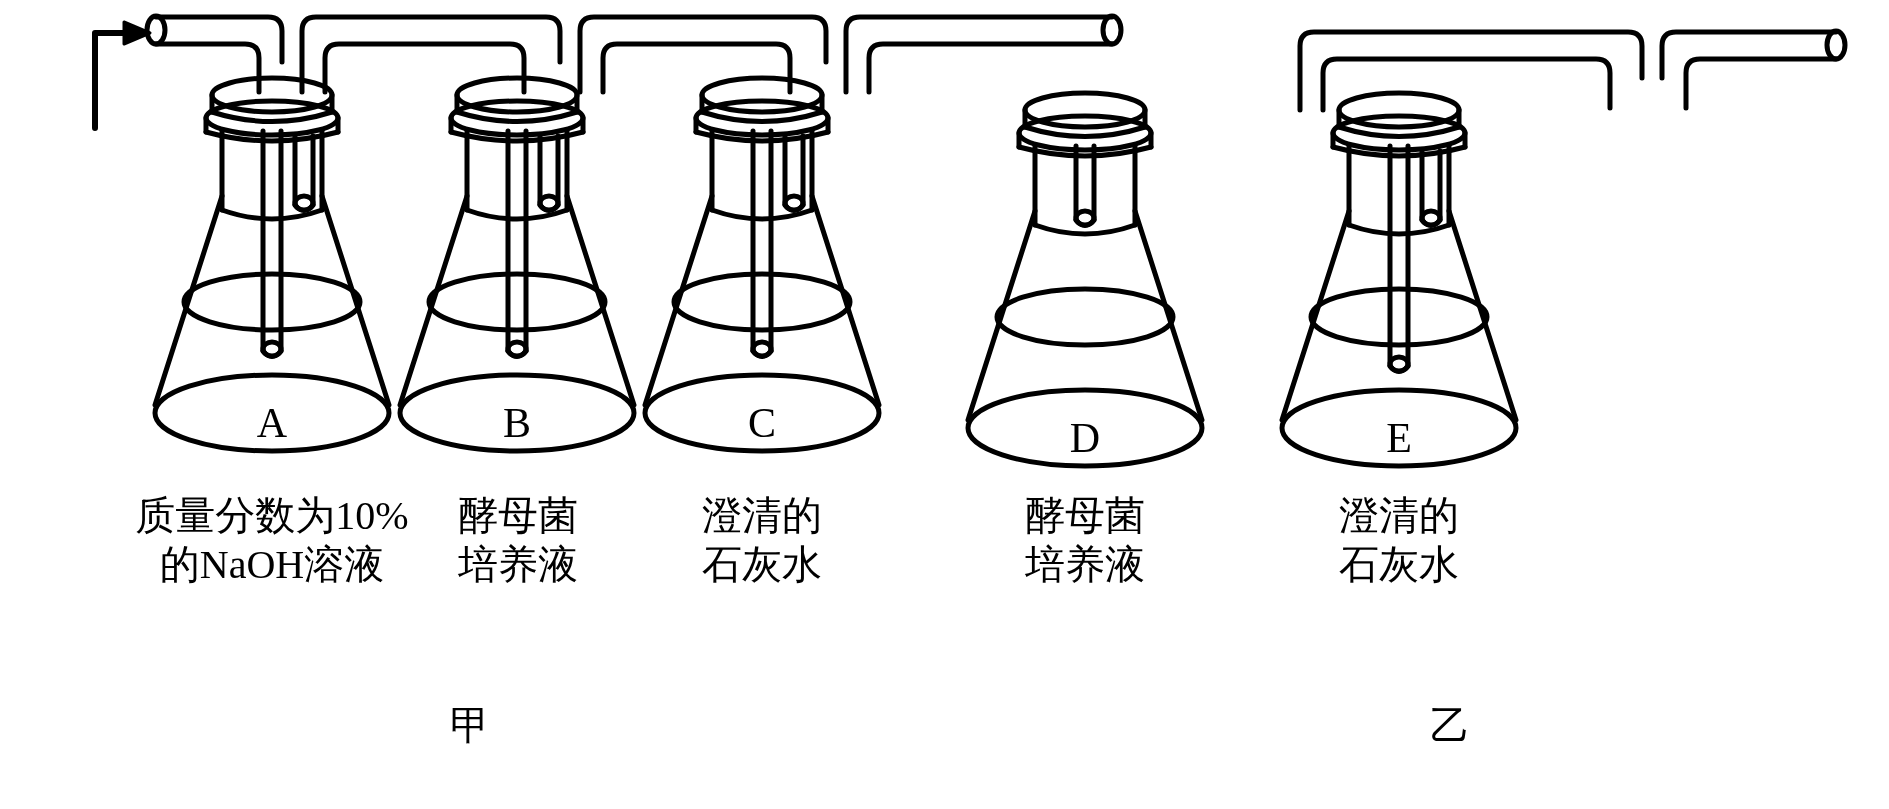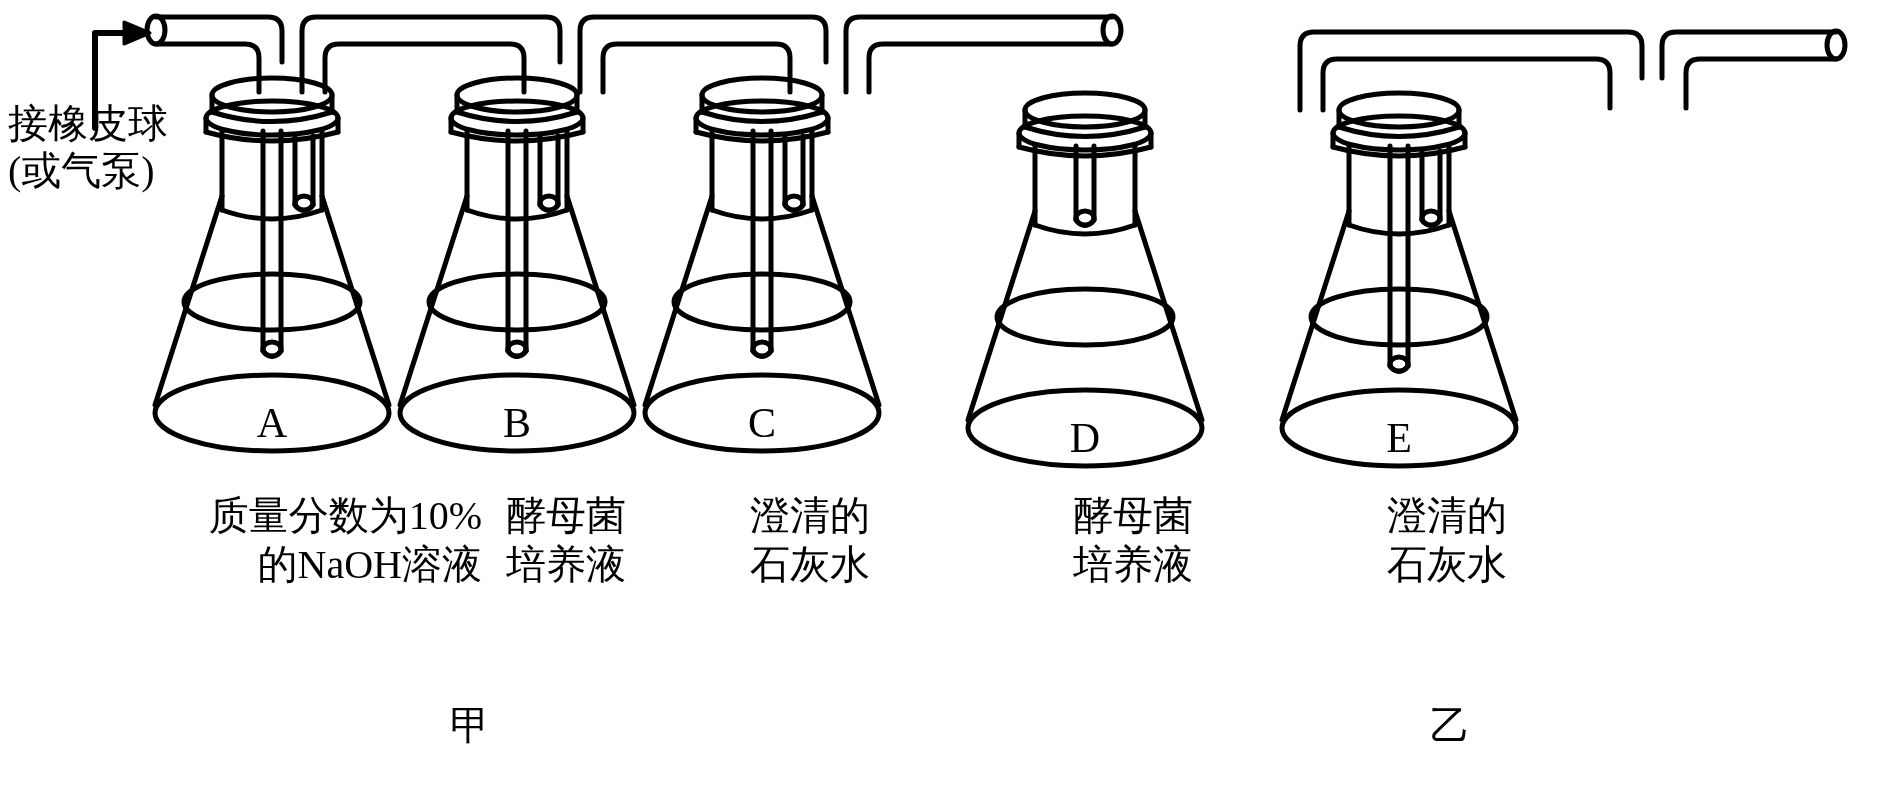--- a/index.html
+++ b/index.html
@@ -1,19 +1,19 @@
 <!DOCTYPE html>
 <html><head>
 <meta charset="utf-8">
 <style>
   html,body{margin:0;padding:0;background:#ffffff;}
   body{width:1889px;height:809px;font-family:"Liberation Serif","DejaVu Serif",serif;color:#000;}
   #stage{position:relative;width:1889px;height:809px;overflow:hidden;background:#fff;}
   svg{position:absolute;left:0;top:0;}
-  .cap{position:absolute;text-align:right;font-size:40px;line-height:1.22;white-space:pre-line;color:#000;}
+  .cap{position:absolute;text-align:center;font-size:40px;line-height:1.22;white-space:pre-line;color:#000;}
   .grp{position:absolute;text-align:center;font-size:40px;color:#000;}
   .inletlabel{position:absolute;font-size:40px;line-height:1.18;text-align:left;white-space:pre-line;color:#000;}
   .flaskletter{font-size:42px;font-family:"Liberation Serif","DejaVu Serif",serif;}
 </style>
 </head>
 <body>
 
 <div id="stage">
 
   <svg width="1889" height="809" viewBox="0 0 1889 809" fill="none" stroke="#000" stroke-width="5" stroke-linecap="round" stroke-linejoin="round">
@@ -191,22 +191,20 @@
       <ellipse cx="1399" cy="364" rx="9" ry="7"></ellipse>
       <path d="M1422,151 L1422,220"></path>
         <path d="M1440,151 L1440,220"></path>
       <path d="M1422,220 Q1431,231 1440,220"></path>
       <ellipse cx="1431" cy="218" rx="9" ry="7"></ellipse>
     </g>
     <text x="1399" y="452" class="flaskletter" text-anchor="middle" fill="#000" stroke="none">E</text>
 
   </svg>
 
-  <div class="inletlabel" style="left:8px; top:100px; width:230px;">接橡皮球
-(或气泵)</div>
 
   <div class="cap" style="left:62px; top:492px; width:420px;">质量分数为10%
 的NaOH溶液</div>
 
   <div class="cap" style="left:410px; top:492px; width:216px;">酵母菌
 培养液</div>
 
   <div class="cap" style="left:654px; top:492px; width:216px;">澄清的
 石灰水</div>
 

